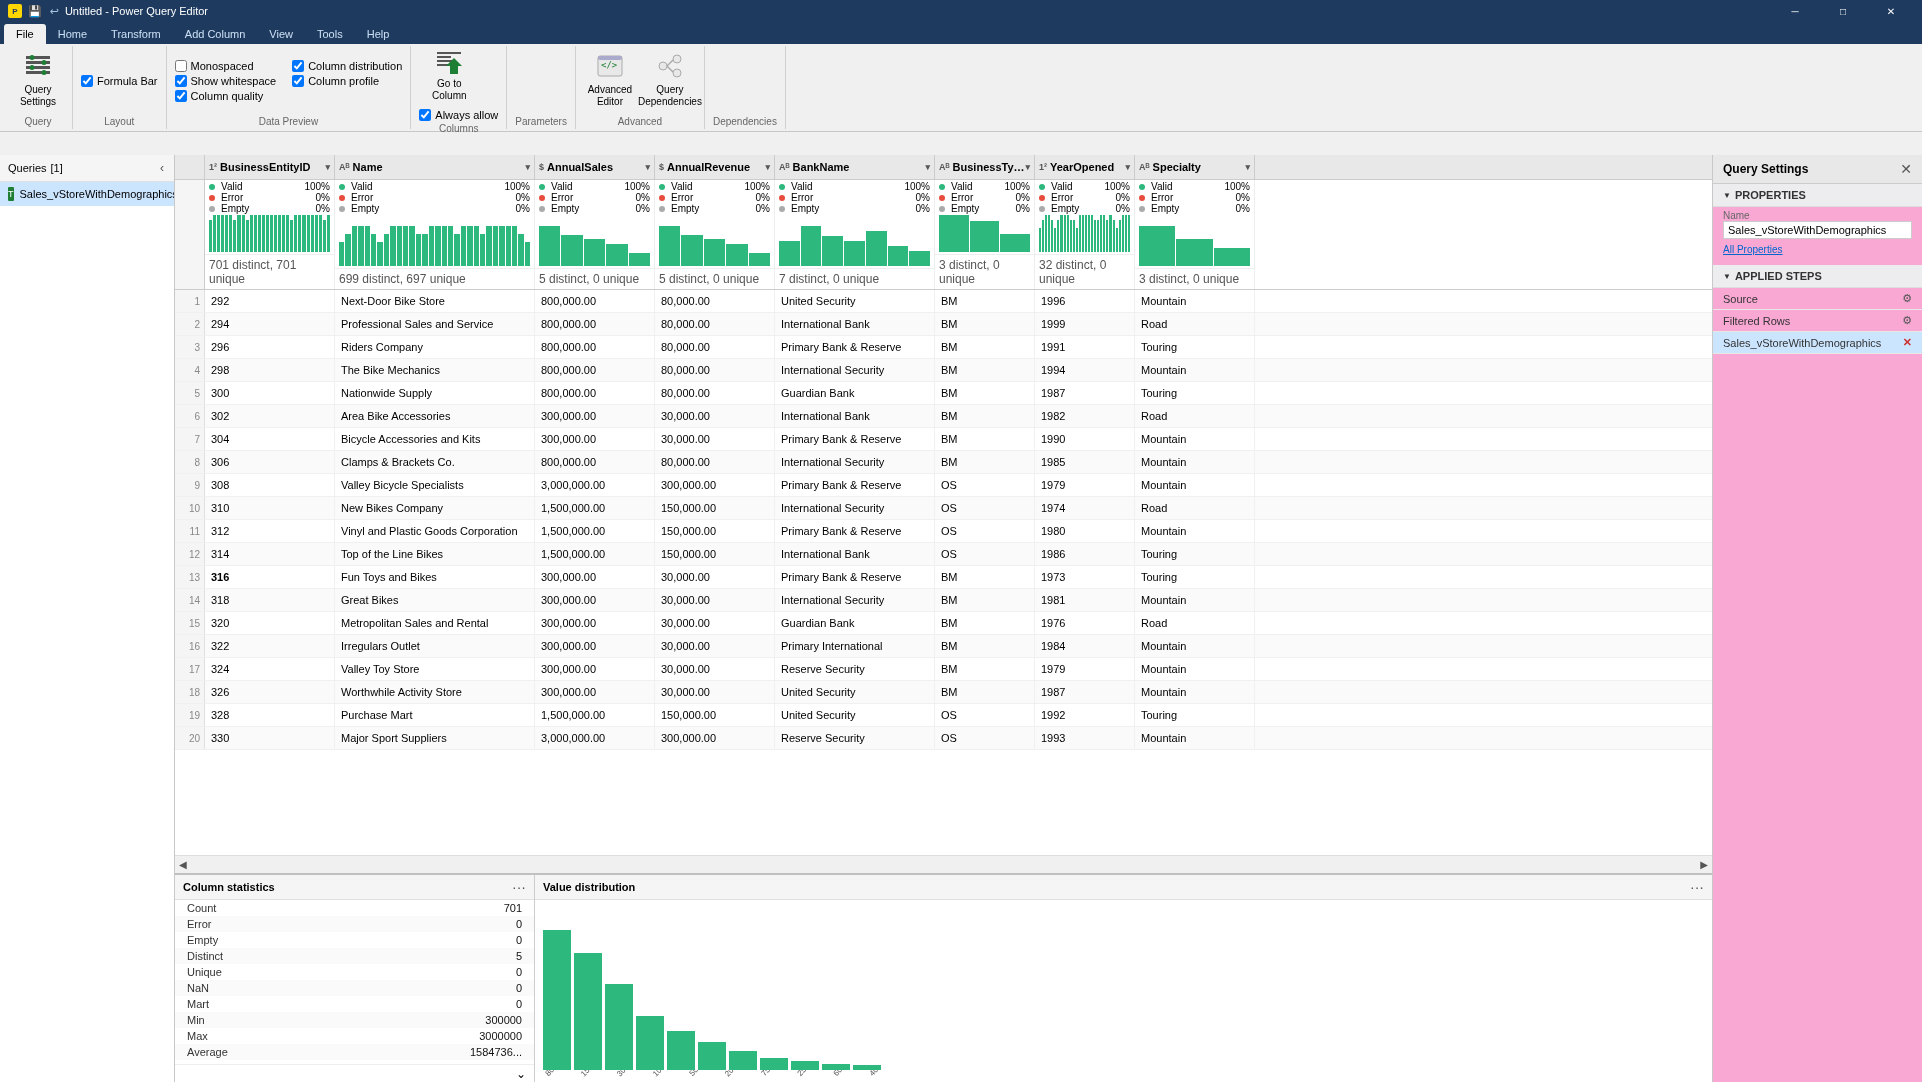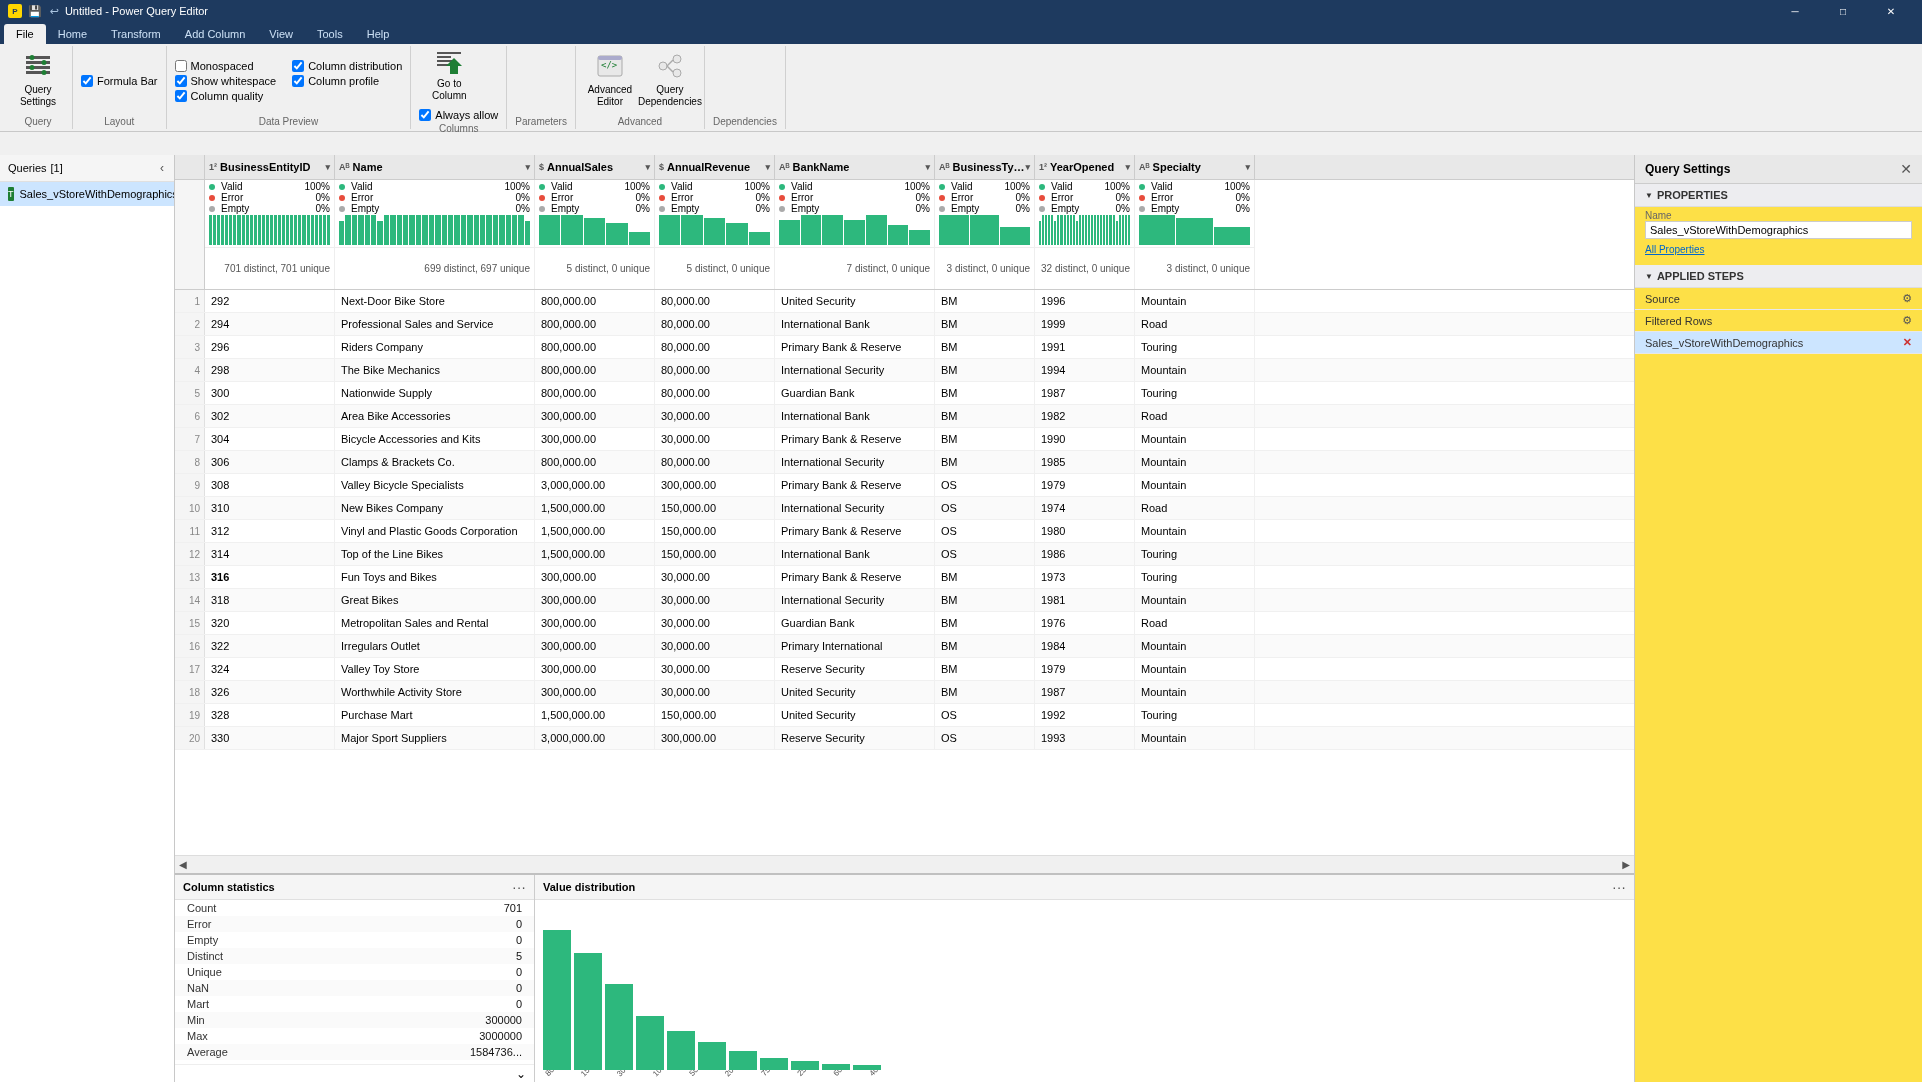--- a/index.html
+++ b/index.html
@@ -59,21 +59,21 @@
     .profile-section { height: 110px; border-bottom: 1px solid #ccc; overflow: hidden; display: flex; }
     .profile-col { border-right: 1px solid #eee; display: flex; flex-direction: column; overflow: hidden; }
     .profile-stats { font-size: 10px; padding: 1px 4px; }
     .profile-stat-row { display: flex; gap: 6px; align-items: center; }
     .stat-dot { width: 6px; height: 6px; border-radius: 50%; flex-shrink: 0; }
     .stat-green { background: #2db87d; }
     .stat-red { background: #e74c3c; }
     .stat-gray { background: #aaa; }
     .profile-bar-chart { flex: 1; display: flex; align-items: flex-end; padding: 2px 4px; gap: 1px; overflow: hidden; }
     .profile-bar { background: #2db87d; min-width: 2px; flex: 1; }
-    .profile-distinct { font-size: 10px; padding: 15px 4px; color: #555; border-top: 1px solid #eee; text-align: right; }
+    .profile-distinct { font-size: 12px; padding: 3px 4px; color: #555; border-top: 1px solid #eee; }
 
     
     .data-body { flex: 1; overflow: auto; }
     .data-row { display: flex; border-bottom: 1px solid #f0f0f0; }
     .data-row.alt { background: #fafafa; }
     .data-cell { padding: 2px 6px; border-right: 1px solid #f0f0f0; font-size: 11px; white-space: nowrap; overflow: hidden; text-overflow: ellipsis; display: flex; align-items: center; min-height: 22px; }
     .row-num { width: 30px; text-align: right; color: #888; font-size: 10px; border-right: 1px solid #e0e0e0; padding: 2px 4px; display: flex; align-items: center; justify-content: flex-end; background: #f5f5f5; flex-shrink: 0; }
 
     
     .scroll-nav { display: flex; align-items: center; justify-content: space-between; height: 18px; background: #f0f0f0; border-top: 1px solid #ddd; padding: 0 4px; }
@@ -92,21 +92,21 @@
     .stats-value { color: #111; font-weight: 500; }
 
     
     .val-dist-panel { flex: 1; display: flex; flex-direction: column; }
     .val-dist-chart { flex: 1; display: flex; align-items: flex-end; padding: 8px 8px 0 8px; gap: 3px; overflow: hidden; }
     .val-bar { background: #2db87d; flex-shrink: 0; }
     .val-dist-x-labels { display: flex; padding: 2px 8px; gap: 3px; overflow: hidden; font-size: 8px; color: #555; }
     .val-dist-x-label { flex-shrink: 0; }
 
     
-    .right-panel { width: 288px; background: #fde047; border-left: 1px solid #c8c8c8; display: flex; flex-direction: column; }
+    .right-panel { width: 210px; background: #f9a8d4; border-left: 1px solid #c8c8c8; display: flex; flex-direction: column; }
     .right-panel-header { display: flex; align-items: center; justify-content: space-between; padding: 6px 10px; background: #e8e8e8; border-bottom: 1px solid #ccc; }
     .right-panel-title { font-weight: 700; font-size: 12px; }
     .right-panel-close { cursor: pointer; font-size: 14px; color: #555; }
 
     .section-header { padding: 5px 10px; font-weight: 700; font-size: 11px; color: #333; background: #ededf0; border-bottom: 1px solid #ddd; display: flex; align-items: center; gap: 4px; }
     .section-triangle { font-size: 8px; }
 
     .prop-row { padding: 3px 10px; }
     .prop-label { font-size: 10px; color: #666; }
     .prop-link { font-size: 10px; color: #0066cc; cursor: pointer; text-decoration: underline; padding: 2px 10px; }

